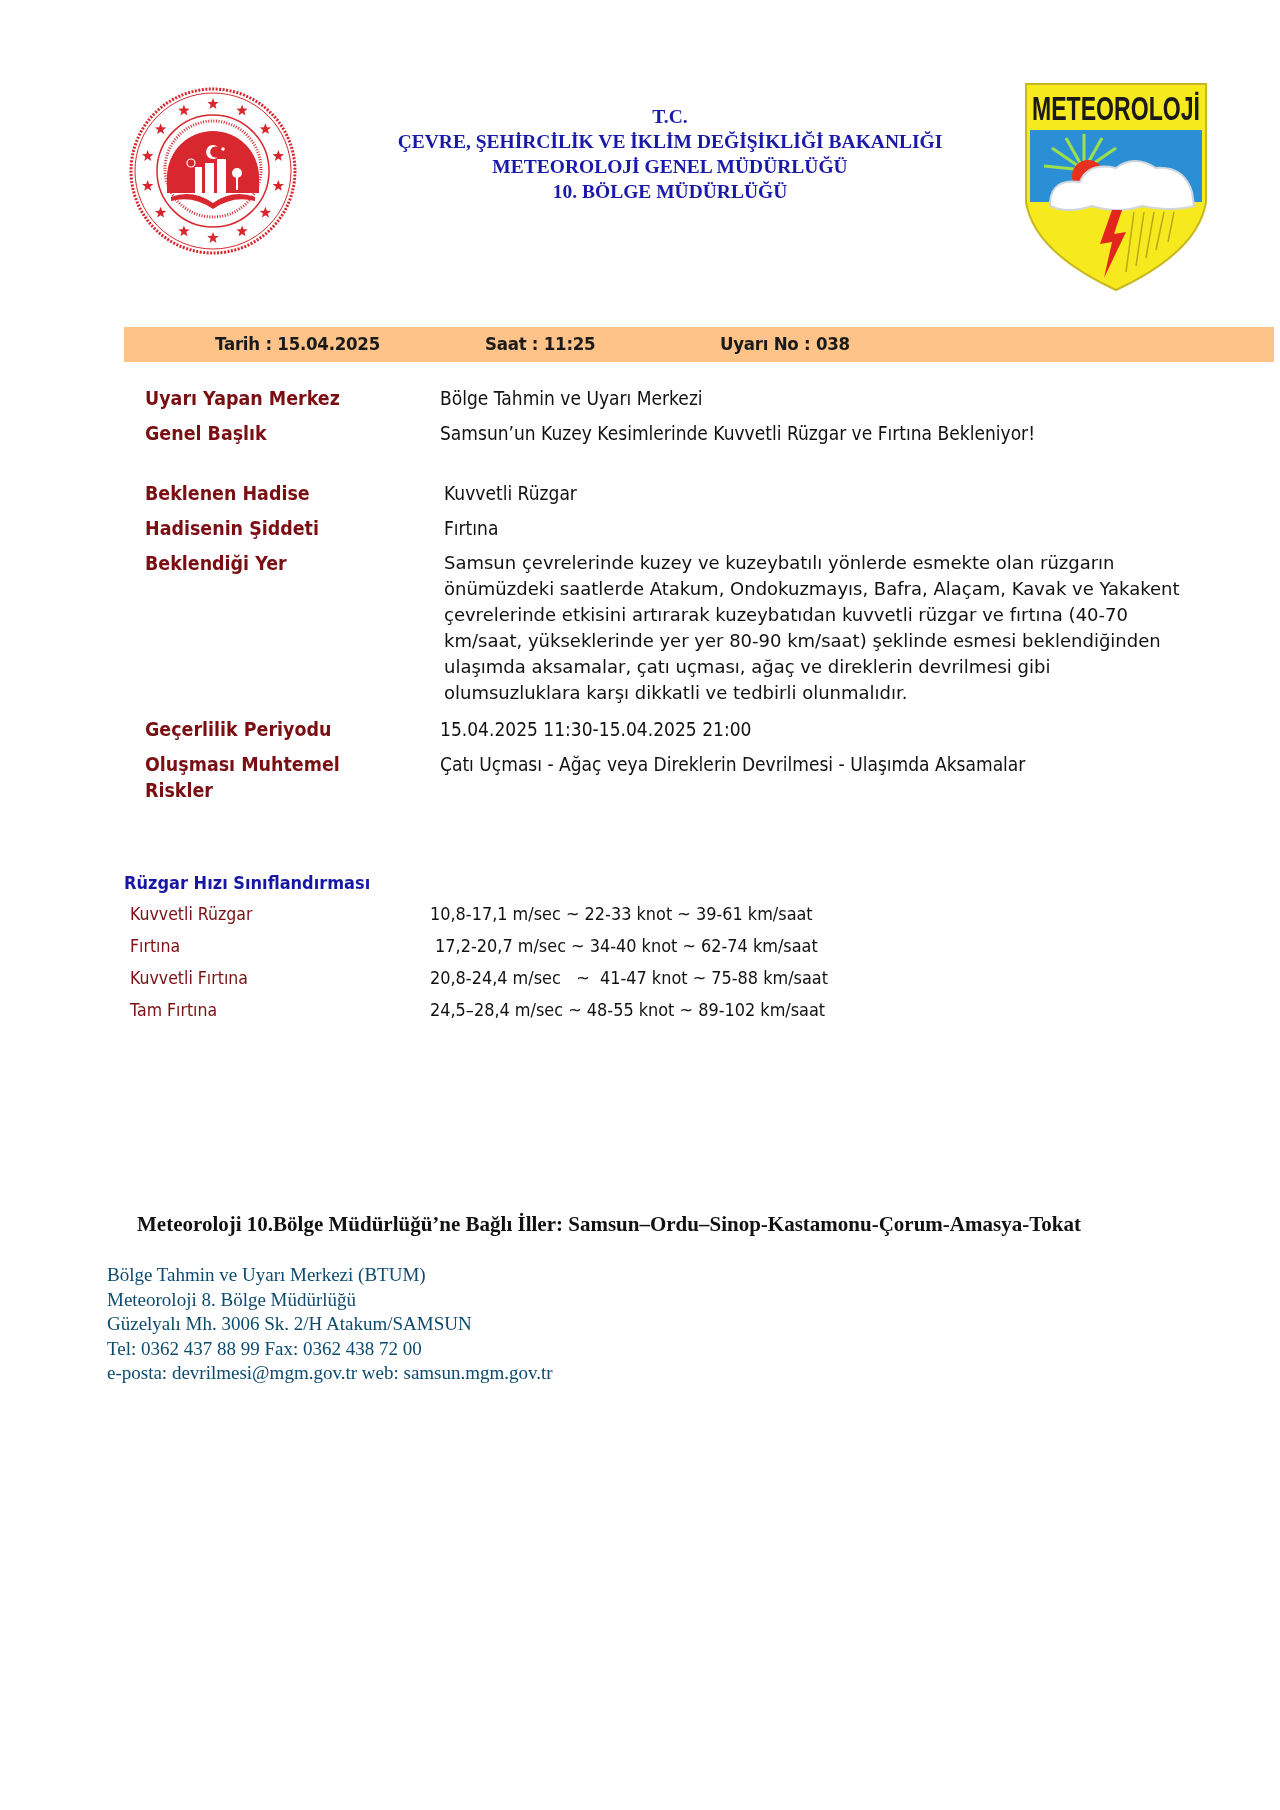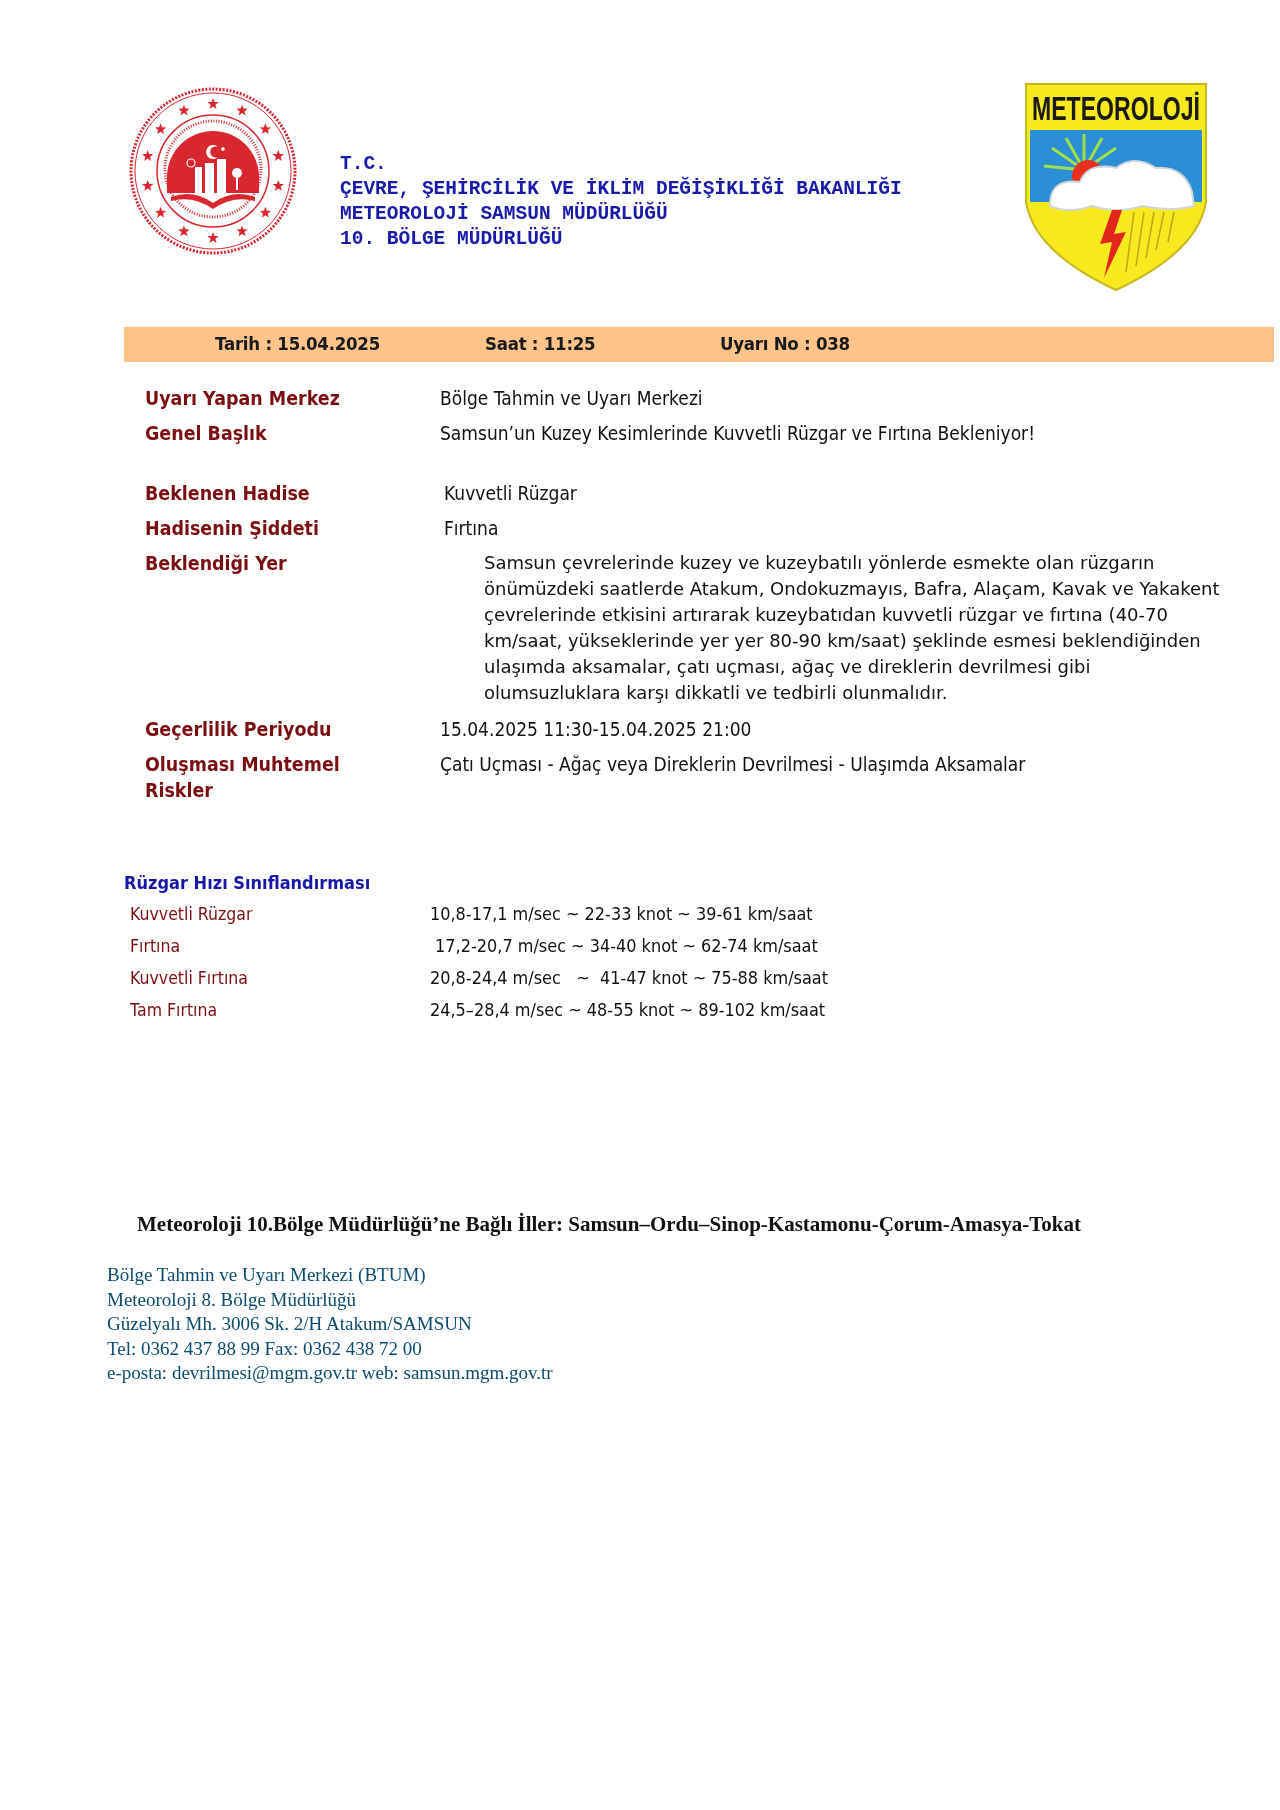--- a/index.html
+++ b/index.html
@@ -2,37 +2,37 @@
 <html><head>
 <meta charset="utf-8">
 <style>
   html, body { margin: 0; padding: 0; background: #ffffff; }
   body { width: 1280px; height: 1810px; position: relative; overflow: hidden; font-family: "DejaVu Sans", sans-serif; }
   .abs { position: absolute; }
 
   
   .seal { left: 127px; top: 85px; width: 172px; height: 172px; }
   .shield { left: 1022px; top: 82px; width: 188px; height: 210px; }
-  .header-text { left: 340px; top: 104px; width: 660px; color: #1a1aa8;
-    font-family: Liberation Mono, monospace; font-weight: bold; font-size: 19.5px; line-height: 25px; margin-top: 48px; }
+  .header-text { left: 340px; top: 104px; width: 660px; text-align: center; color: #1a1aa8;
+    font-family: Liberation Serif, serif; font-weight: bold; font-size: 19.5px; line-height: 25px; }
 
   
   .infobar { left: 124px; top: 327px; width: 1150px; height: 35px; background: #fec388; }
   .infobar span { position: absolute; top: 6px; font-family: "DejaVu Sans", sans-serif; font-weight: bold;
     font-size: 18.5px; color: #1a1a1a; letter-spacing: -0.3px; transform: scaleX(0.9); transform-origin: left; }
   .ib-date { left: 91px; }
   .ib-time { left: 361px; }
   .ib-no { left: 596px; }
 
   
   .field-label { left: 145px; color: #7a0e12; font-weight: bold; font-size: 19px; line-height: 26px;
     font-family: "DejaVu Sans", sans-serif; transform: scaleX(0.92); transform-origin: left; white-space: nowrap; }
   .field-value { color: #111; font-size: 19px; line-height: 26px; font-family: "DejaVu Sans", sans-serif;
     transform: scaleX(0.9); transform-origin: left; white-space: nowrap; }
-  .field-value.wrap { white-space: normal; width: 742px; transform: none; font-size: 18px; line-height: 26px; margin-left: 40px; }
+  .field-value.wrap { white-space: normal; width: 742px; transform: none; font-size: 18px; line-height: 26px; }
 
   
   .wind-title { left: 124px; top: 872px; color: #1717a6; font-weight: bold; font-size: 18px;
     font-family: "DejaVu Sans", sans-serif; transform: scaleX(0.9); transform-origin: left; white-space: nowrap; }
   .wind-row { position: absolute; left: 130px; width: 800px; height: 32px; }
   .wind-name { position: absolute; left: 0; color: #7a0e12; font-size: 17.5px; font-family: "DejaVu Sans", sans-serif;
     transform: scaleX(0.9); transform-origin: left; white-space: nowrap; }
   .wind-val { position: absolute; left: 300px; color: #111; font-size: 17.5px; font-family: "DejaVu Sans", sans-serif;
     transform: scaleX(0.92); transform-origin: left; white-space: pre; }
 
@@ -74,21 +74,21 @@
   <rect x="90" y="74" width="9" height="34" fill="#fff"></rect>
   <circle cx="110" cy="88" r="5" fill="#fff"></circle>
   <rect x="109" y="91" width="2" height="14" fill="#fff"></rect>
   <circle cx="64" cy="78" r="4" fill="none" stroke="#fff" stroke-width="1.2"></circle>
   <path d="M44 112 Q66 104 86 118 Q106 104 128 112 L128 116 Q106 110 86 124 Q66 110 44 116 Z" fill="#d8272e"></path>
 </svg>
 
 <div class="abs header-text">
   <div>T.C.</div>
   <div>ÇEVRE, ŞEHİRCİLİK VE İKLİM DEĞİŞİKLİĞİ BAKANLIĞI</div>
-  <div>METEOROLOJİ SAMSUN MÜDÜRLÜĞÜ</div>
+  <div>METEOROLOJİ GENEL MÜDÜRLÜĞÜ</div>
   <div>10. BÖLGE MÜDÜRLÜĞÜ</div>
 </div>
 
 <svg class="abs shield" viewBox="0 0 188 210">
   <path d="M4 2 L184 2 L184 120 Q176 170 94 208 Q12 170 4 120 Z" fill="#f6ea1e" stroke="#c8b820" stroke-width="2"></path>
   <rect x="6" y="4" width="176" height="42" fill="#f6ea1e"></rect>
   <text x="94" y="38" text-anchor="middle" font-family="Liberation Sans, sans-serif" font-weight="bold" font-size="33" fill="#1a1a1a" textLength="168" lengthAdjust="spacingAndGlyphs">METEOROLOJİ</text>
   <path d="M8 48 L180 48 L180 120 L8 120 Z" fill="#2b8fd6"></path>
   <g stroke="#9de04a" stroke-width="3">
     <line x1="62" y1="88" x2="30" y2="66"></line>

